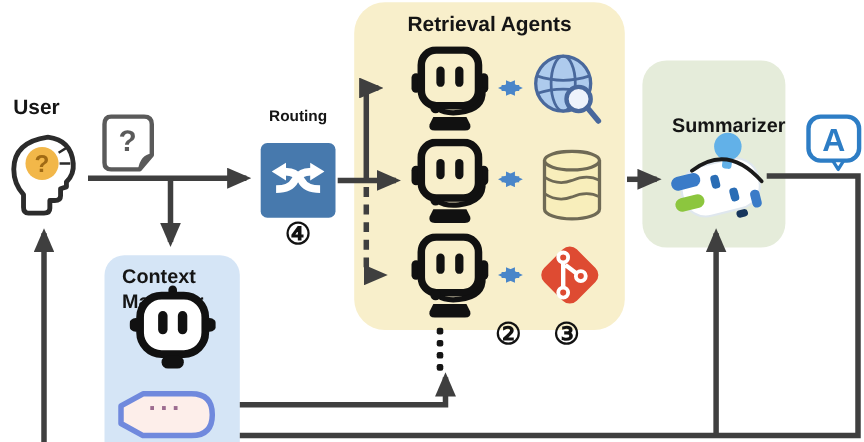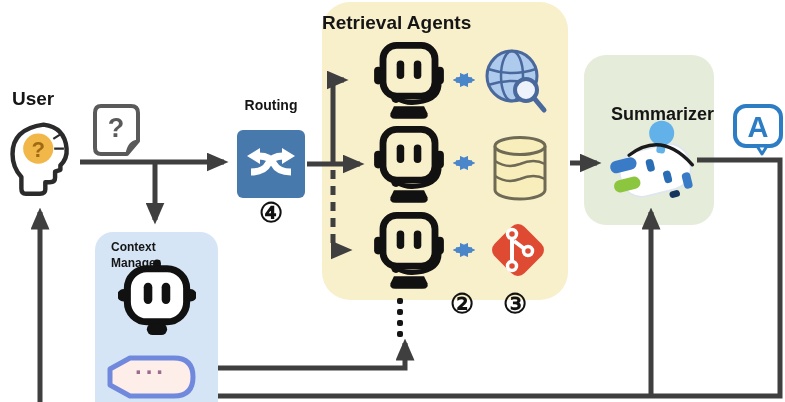--- a/index.html
+++ b/index.html
@@ -7,23 +7,23 @@
     position:relative;width:785px;height:402px;overflow:hidden;background:#ffffff;
     font-family:"Liberation Sans",sans-serif;color:#1a1a1a;
   }
   .panel{position:absolute;}
   #retrieval-panel{left:322px;top:2px;width:246px;height:298px;background:#f8efcb;border-radius:28px;}
   #summarizer-panel{left:584px;top:55px;width:130px;height:170px;background:#e5ecda;border-radius:22px;}
   #context-panel{left:95px;top:232px;width:123px;height:170px;background:#d5e5f6;border-radius:18px 18px 0 0;}
   .lbl{position:absolute;font-weight:bold;color:#151515;}
   #lbl-user{left:12px;top:88px;font-size:19px;text-align:center;}
   #lbl-routing{left:229px;top:97px;width:84px;text-align:center;font-size:14px;}
-  #lbl-retrieval{left:322px;top:12px;width:246px;text-align:left;font-size:19px;}
+  #lbl-retrieval{left:322px;top:12px;width:246px;text-align:center;font-size:19px;}
   #lbl-summarizer{left:584px;top:104px;width:130px;text-align:right;font-size:18px;}
-  #lbl-context{left:111px;top:240px;font-size:12px;line-height:1.3;}
+  #lbl-context{left:111px;top:240px;font-size:18px;line-height:1.3;}
   .badge{position:absolute;font-size:27px;font-weight:bold;color:#111;}
   #badge-4{left:237px;top:197px;width:68px;text-align:center;}
   #badge-2{left:446px;top:288px;width:32px;text-align:center;}
   #badge-3{left:499px;top:288px;width:32px;text-align:center;}
   #routing-box{position:absolute;left:237px;top:130px;width:68px;height:68px;background:#4779ad;border-radius:6px;display:flex;align-items:center;justify-content:center;}
   .icon{position:absolute;}
   #user-head{left:8px;top:122px;width:64px;height:78px;}
   #query-doc{left:92px;top:103px;width:50px;height:56px;}
   #robot-1{left:372px;top:42px;width:74px;height:78px;}
   #robot-2{left:372px;top:126px;width:74px;height:78px;}

